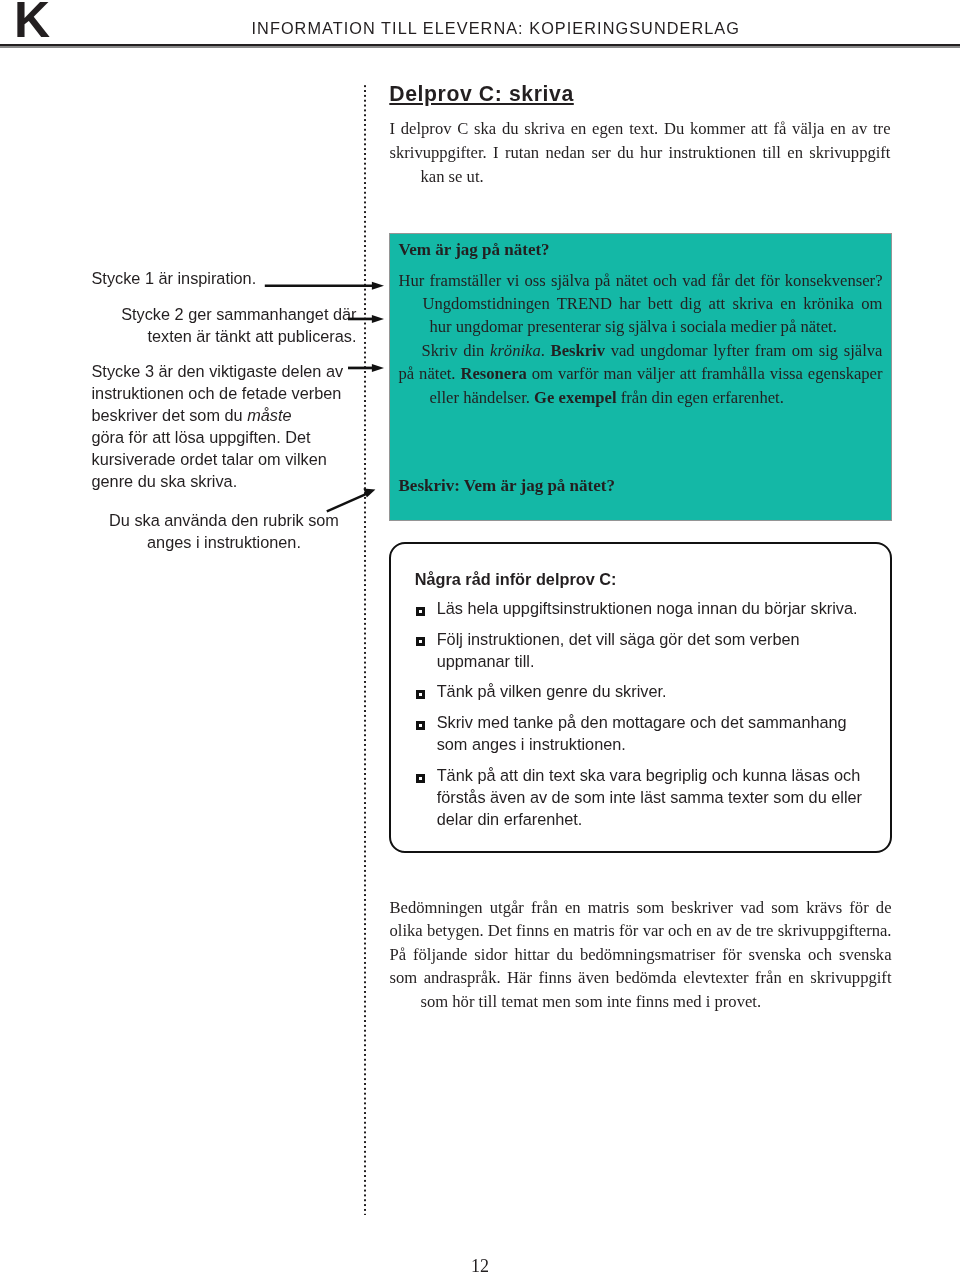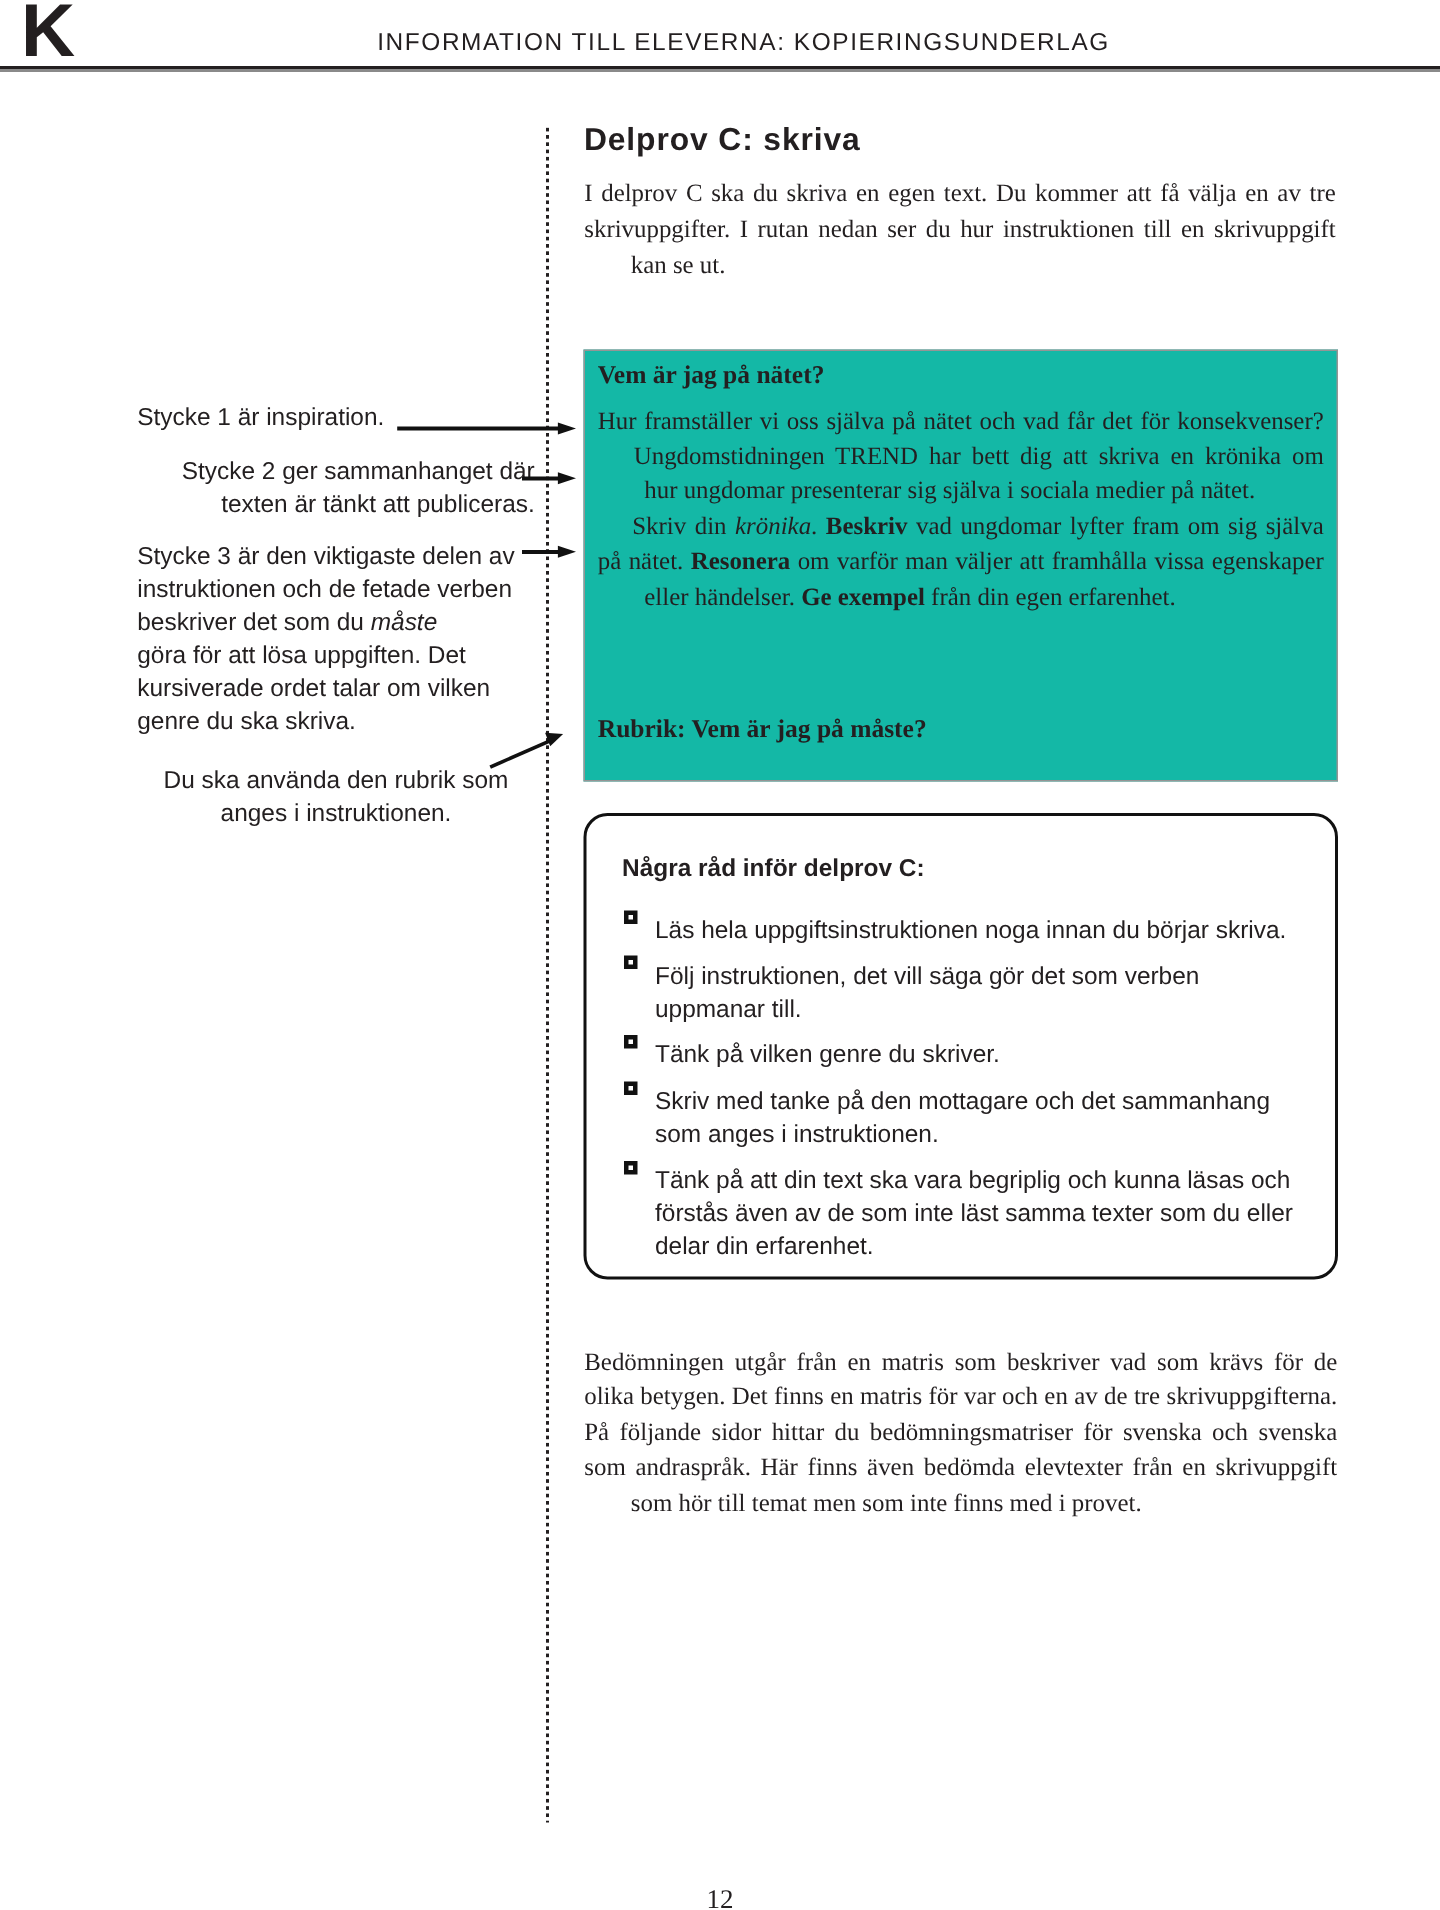--- a/index.html
+++ b/index.html
@@ -16,21 +16,21 @@
   #header-rule{left:0;top:44px;width:960px;height:1.6px;background:#231f20;}
   #header-rule2{left:0;top:45.6px;width:960px;height:2px;background:#8a8a8a;}
 
   
   #dotted-divider{left:364px;top:84px;width:2px;height:1131px;
      background-image:linear-gradient(to bottom,#231f20 45%,rgba(0,0,0,0) 0%);
      background-position:left;background-size:2px 4.85px;background-repeat:repeat-y;}
 
   
   #page-title{left:389.3px;top:81.9px;font-size:21.2px;line-height:24px;letter-spacing:0.6px;
-     font-weight:bold;color:#231f20;white-space:nowrap;}
+     font-weight:bold;color:#231f20;white-space:nowrap;text-decoration:underline;}
   #intro-text{left:389.5px;top:117.1px;width:501px;font-family:"Liberation Serif",serif;
      font-size:16.6px;line-height:23.75px;color:#231f20;}
   .jline{display:block;text-align:justify;text-align-last:justify;}
   .lline{display:block;text-align:left;padding-left:31px;}
 
   
   .note{position:absolute;left:91.5px;font-size:16.3px;line-height:22.0px;color:#231f20;width:265px;white-space:nowrap;}
   .note i{font-style:italic;}
   #note1{top:267.4px;}
   #note2{top:303.4px;text-align:right;}
@@ -49,21 +49,21 @@
      font-size:17px;line-height:23.4px;font-weight:bold;color:#231f20;}
 
   
   #advice-box{left:388.7px;top:541.8px;width:499.4px;height:307.4px;border:2.8px solid #111;border-radius:16px;}
   #advice-title{position:absolute;left:24px;top:24.2px;line-height:22px;font-size:16.3px;font-weight:bold;color:#231f20;}
   .advice-item{position:absolute;left:24.4px;width:470px;font-size:16.3px;line-height:22px;color:#231f20;}
   .advice-item .bullet{position:absolute;left:0.8px;top:9.2px;width:9px;height:9px;
      box-sizing:border-box;background:#111;}
   .advice-item .bullet::after{content:"";position:absolute;left:3px;top:3px;
      width:3px;height:3px;background:#fff;}
-  .advice-item .txt{display:block;margin-left:21.6px;white-space:nowrap;margin-top:12px;}
+  .advice-item .txt{display:block;margin-left:21.6px;white-space:nowrap;}
 
   
   #closing{left:389.5px;top:895.5px;width:502px;font-family:"Liberation Serif",serif;
      font-size:16.6px;line-height:23.5px;color:#231f20;}
 
   #page-number{left:0;top:1256px;width:960px;text-align:center;line-height:20px;
      font-family:"Liberation Serif",serif;font-size:18px;color:#231f20;}
 </style>
 </head>
 <body>
@@ -103,21 +103,21 @@
 <div class="abs" id="instr-box">
   <div id="instr-title">Vem är jag på nätet?</div>
   <div id="instr-body">
     <span class="jline">Hur framställer vi oss själva på nätet och vad får det för konsekvenser?</span>
     <span class="jline ind">Ungdomstidningen TREND har bett dig att skriva en krönika om</span>
     <span class="lline">hur ungdomar presenterar sig själva i sociala medier på nätet.</span>
     <span class="jline ind2">Skriv din <i>krönika</i>. <b>Beskriv</b> vad ungdomar lyfter fram om sig själva</span>
     <span class="jline">på nätet. <b>Resonera</b> om varför man väljer att framhålla vissa egenskaper</span>
     <span class="lline">eller händelser. <b>Ge exempel</b> från din egen erfarenhet.</span>
   </div>
-  <div id="instr-rubrik">Rubrik: Vem är jag på måste?</div>
+  <div id="instr-rubrik">Beskriv: Vem är jag på nätet?</div>
 </div>
 
 <div class="abs" id="advice-box">
   <div id="advice-title">Några råd inför delprov C:</div>
   <div class="advice-item" style="top:53.6px">
     <span class="bullet"></span>
     <span class="txt">Läs hela uppgiftsinstruktionen noga innan du börjar skriva.</span>
     </div>
   <div class="advice-item" style="top:83.9px">
     <span class="bullet"></span>

